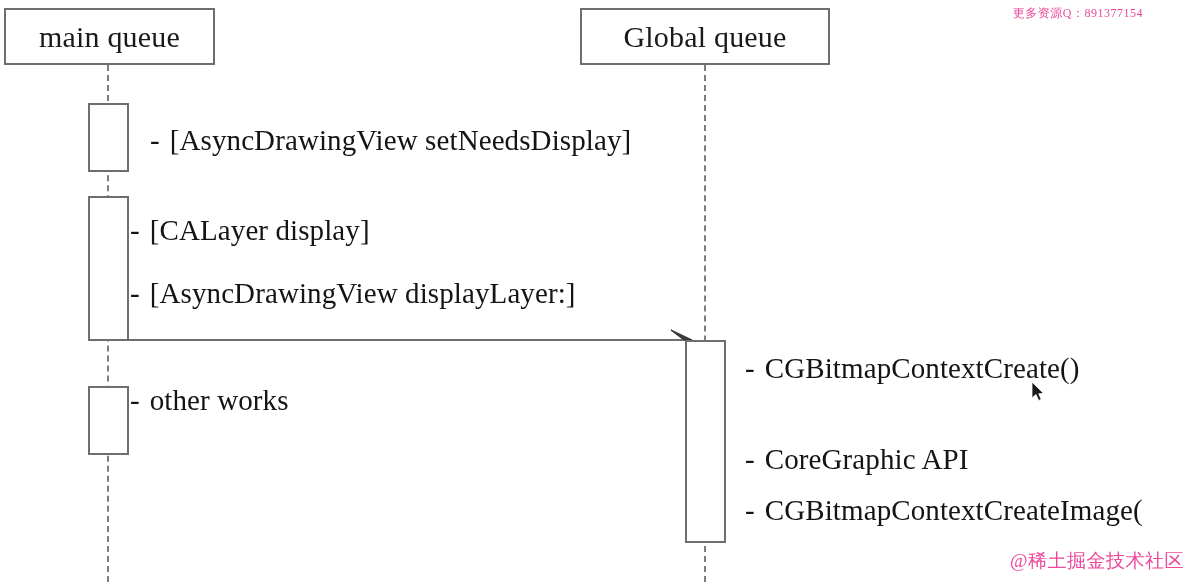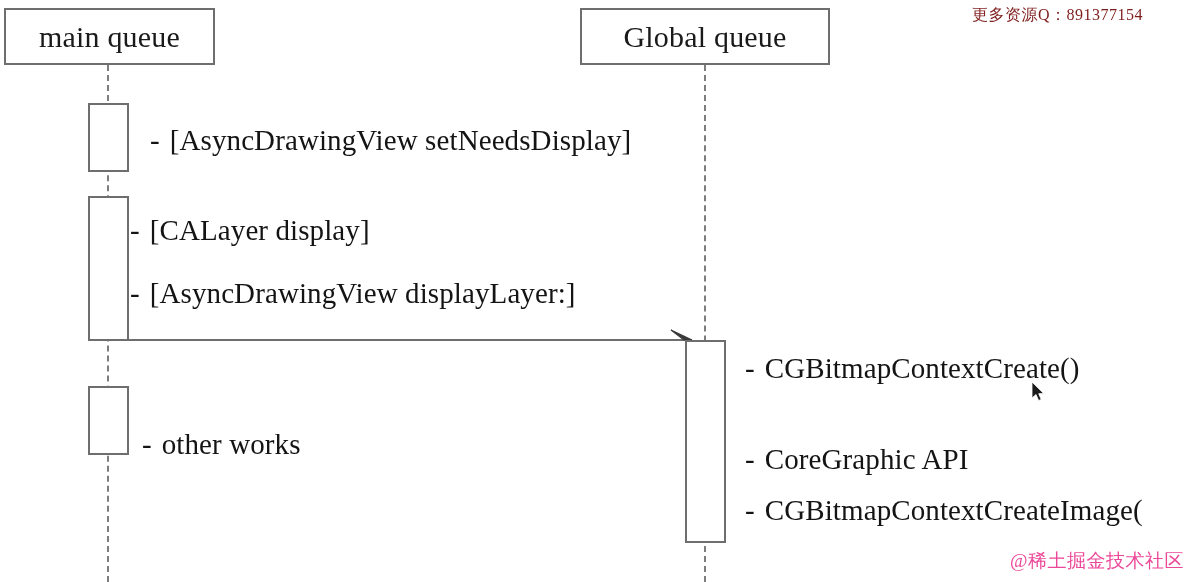--- a/index.html
+++ b/index.html
@@ -70,33 +70,33 @@
     color: #141414;
     font-size: 29px;
     white-space: nowrap;
     letter-spacing: 0.1px;
   }
   .note .dash { margin-right: 10px; }
 
   #note-setneedsdisplay { left: 130px; top: 124px; padding-left: 20px; }
   #note-calayer-display { left: 130px; top: 214px; }
   #note-displaylayer    { left: 130px; top: 277px; }
-  #note-other-works     { left: 130px; top: 428px; padding-left: 12px; }
+  #note-other-works     { left: 130px; top: 384px; }
 
   #note-cgbitmapcreate  { left: 745px; top: 352px; }
   #note-coregraphic-api { left: 745px; top: 443px; }
   #note-cgbitmapimage   { left: 745px; top: 494px; }
 
   
   #watermark-top-right {
     position: absolute;
     right: 57px;
     top: 5px;
-    font-size: 16px;
-    color: #7f1d1d;
+    font-size: 12px;
+    color: #ec4899;
     white-space: nowrap;
     letter-spacing: 0.5px;
   }
   #watermark-bottom-right {
     position: absolute;
     right: 16px;
     bottom: 8px;
     font-size: 19px;
     color: #ec4899;
     white-space: nowrap;

